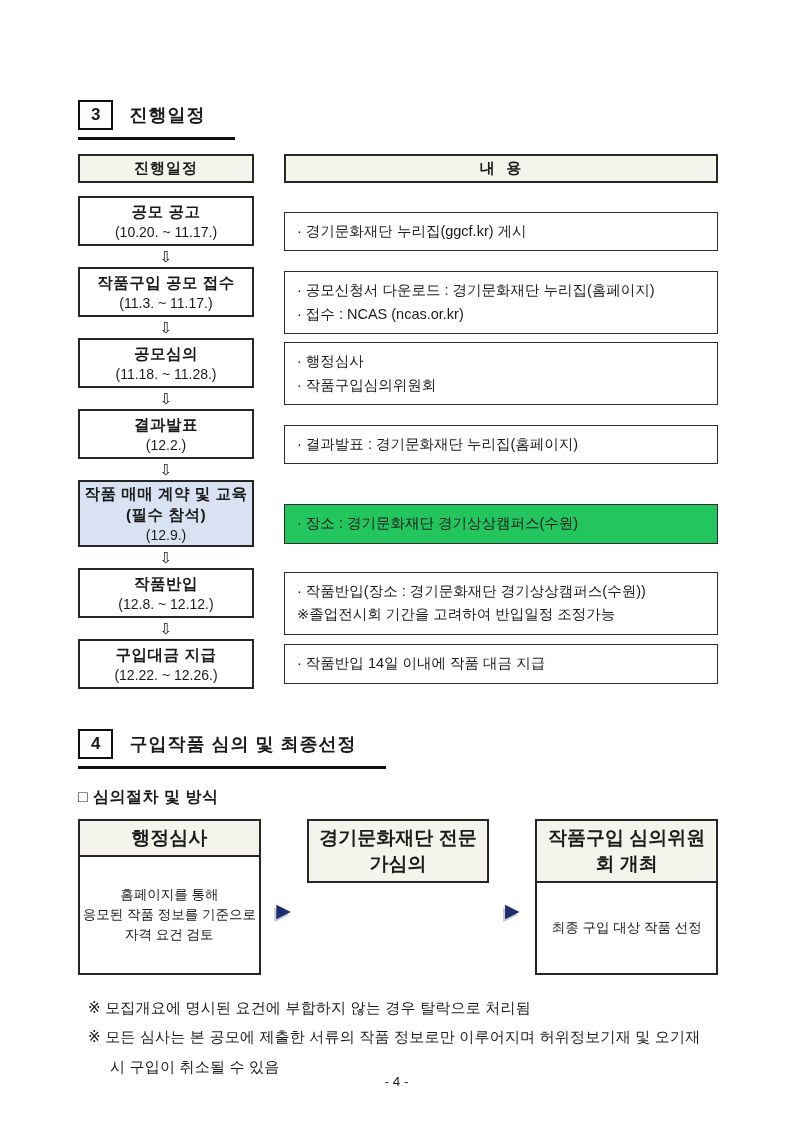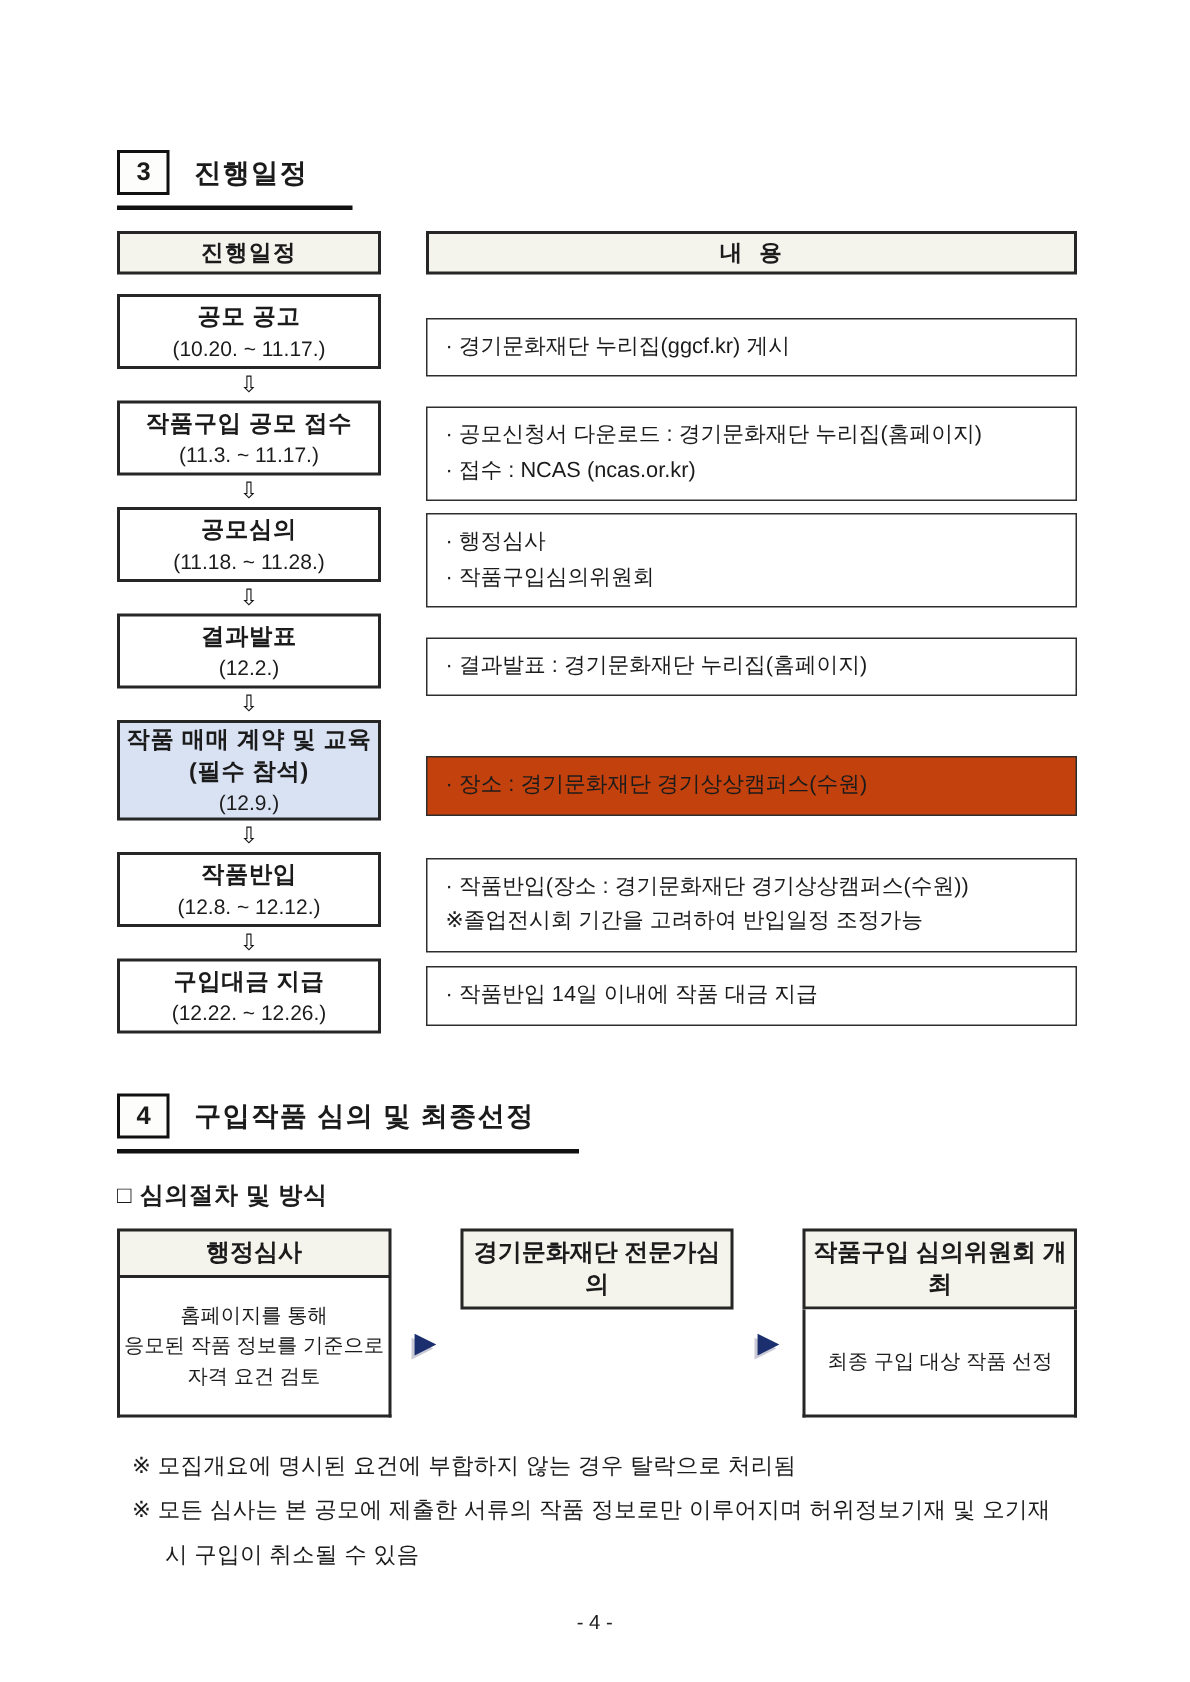--- a/index.html
+++ b/index.html
@@ -49,39 +49,39 @@
   .arrow-slot{
     height:21px;display:flex;align-items:center;justify-content:center;
     font-size:15px;color:#111;line-height:1;
   }
   .r-col{display:flex;align-items:center;}
   .r-box{
     width:100%;box-sizing:border-box;margin:4px 0;
     border:1.5px solid #2e2e2e;background:#ffffff;
     padding:7px 12px;display:flex;flex-direction:column;justify-content:center;
   }
-  .r-box.hl{background:#c2410c;}
+  .r-box.hl{background:#22c55e;}
   .r-line{font-size:14.5px;line-height:1.62;}
   .tbl-note{margin-top:6px;font-size:15px;padding-left:10px;letter-spacing:.3px;}
 
   
   .sec4{margin-top:40px;}
   .subhead{margin-top:18px;font-size:16px;font-weight:bold;letter-spacing:.5px;}
 
   .flow{display:flex;align-items:stretch;margin-top:11px;}
   .flow-step{flex:1 1 0;display:flex;flex-direction:column;}
   .flow-head{
     background:#f4f3ec;border:2px solid #262626;
-    font-size:16px;font-weight:bold;text-align:center;
+    font-size:19px;font-weight:bold;text-align:center;
     padding:4px 2px;
   }
   .flow-body{
     border:2px solid #262626;border-top:none;background:#ffffff;
     flex:1;display:flex;flex-direction:column;align-items:center;justify-content:center;
-    text-align:center;padding:6px 2px;min-height:58px;
+    text-align:center;padding:16px 2px;min-height:58px;
   }
   .flow-line{font-size:13.5px;line-height:1.5;}
   .flow-arrow{
     width:46px;display:flex;align-items:center;justify-content:center;
     color:#1b2f6e;font-size:19px;padding-top:26px;
     text-shadow:-2px 3px 0 #c9cad6;
   }
 
   .s4-notes{margin-top:18px;}
   .s4-note{

